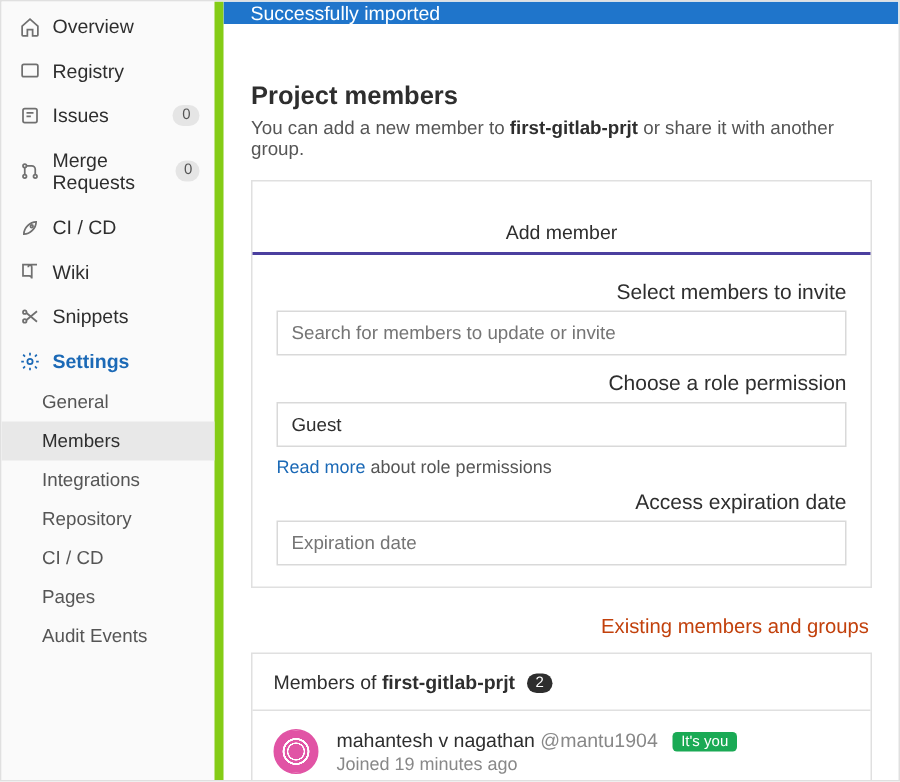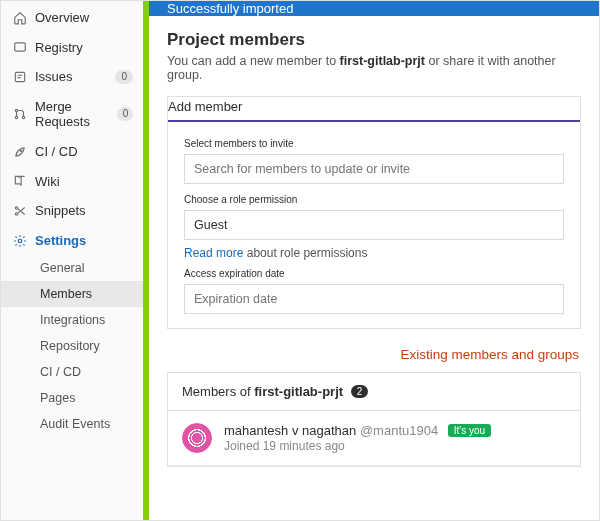--- a/index.html
+++ b/index.html
@@ -40,21 +40,21 @@
     border-radius: 10px;
     font-size: 10px;
     padding: 1px 6px;
     min-width: 16px;
     text-align: center;
   }
   .subnav {
     padding-left: 0;
   }
   .sub-item {
-    padding: 6px 10px 6px 39px;
+    padding: 6px 10px 6px 27px;
     font-size: 12.5px;
     color: #555;
     cursor: pointer;
   }
   .sub-item.selected {
     background: #e8e8e8;
     color: #2e2e2e;
     font-weight: 500;
   }
   .main {
@@ -66,51 +66,53 @@
   .banner {
     background: #1f75cb;
     color: #fff;
     font-size: 13px;
     padding: 0 18px;
   }
   .content {
     padding: 14px 18px 0 18px;
     overflow-y: auto;
     flex: 1;
+    margin-top: 24px;
   }
   .page-title { font-size: 17px; font-weight: 600; margin-bottom: 4px; }
   .page-desc { font-size: 12.5px; color: #555; margin-bottom: 14px; }
   .page-desc b { color:#2e2e2e; font-weight:600; }
   .tabbar {
     border: 1px solid #e0e0e0;
     border-bottom: none;
-    text-align: left;
-    padding: 2px 0 8px;
+    text-align: center;
+    padding: 26px 0 8px;
     font-size: 13px;
     font-weight: 500;
     color: #2e2e2e;
     position: relative;
   }
   .tabbar::after {
     content:"";
     display:block;
     height:2px;
     background:#4b3f9f;
     position:absolute;
     left:0; right:0; bottom:0;
   }
   .panel {
     border: 1px solid #e0e0e0;
     border-top: none;
     padding: 12px 16px 14px;
   }
   .field-label {
-    font-size: 10px;
+    font-size: 14px;
     color: #2e2e2e;
     margin: 4px 0 5px;
+    text-align: right;
   }
   .input {
     width: 100%;
     border: 1px solid #d9d9d9;
     padding: 7px 9px;
     font-size: 12.5px;
     color: #2e2e2e;
     background: #fff;
   }
   .input.placeholder { color: #9e9e9e; }

